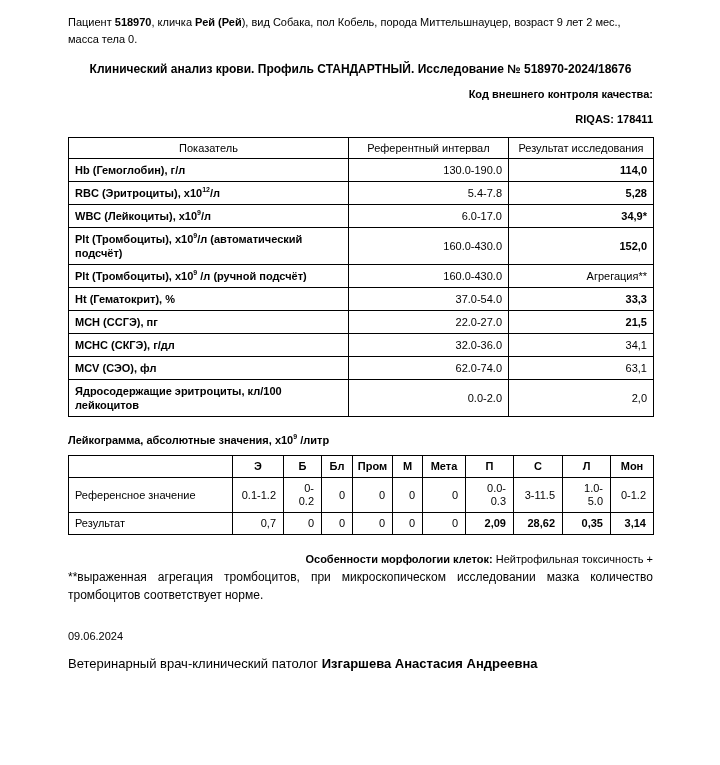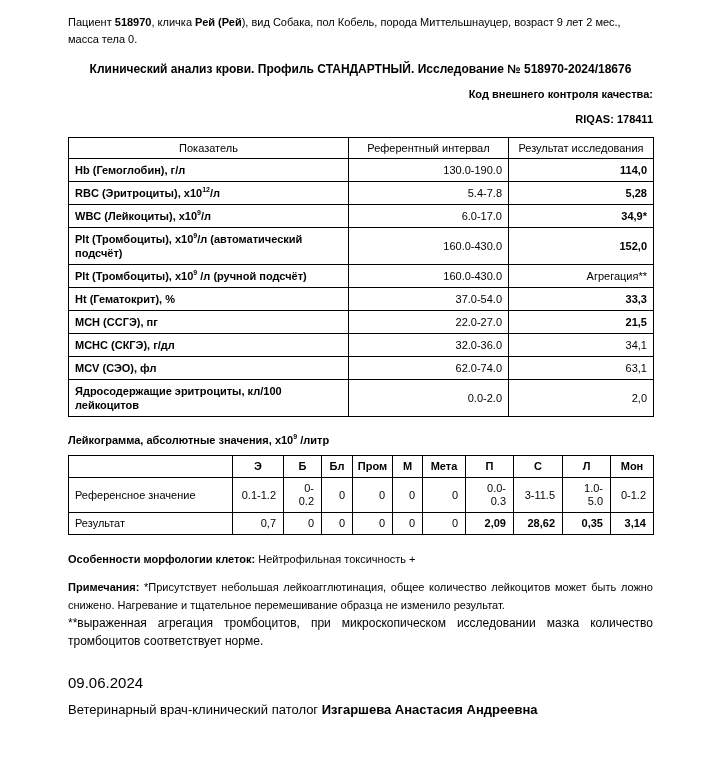--- a/index.html
+++ b/index.html
@@ -42,24 +42,24 @@
 
   .leuko-table { margin-top: 8px; }
   .leuko-table th {
     font-weight: bold; text-align: center;
     padding: 4px 3px; line-height: 13px; height: 22px;
   }
   .leuko-table td { padding: 4px 6px; line-height: 13px; height: 22px; }
   .leuko-table td.rowlabel { text-align: left; font-weight: normal; }
   .leuko-table td.num { text-align: right; padding-right: 7px; }
 
-  .morph { font-size: 11px; margin: 16px 0 0 0; line-height: 17px; }
+  .morph { font-size: 11px; margin: 16px 0 0 0; line-height: 17px; text-align: right; }
   .notes { font-size: 11px; margin: 10px 0 0 0; line-height: 18px; text-align: justify; }
   .notes2 { font-size: 12px; margin: 0; line-height: 18px; text-align: justify; }
-  .date { font-size: 15px; margin: 25px 0 0 0; line-height: 15px; }
+  .date { font-size: 11px; margin: 25px 0 0 0; line-height: 15px; }
   .doctor { font-size: 13px; margin: 12px 0 0 0; line-height: 15px; }
 </style>
 </head>
 <body>
 
 <div class="page">
   <div class="content">
 
     <p class="patient"><span>Пациент </span><span class="b">518970</span><span>, кличка </span><span class="b">Рей (Рей</span><span>), вид Собака, пол Кобель, порода Миттельшнауцер, возраст 9 лет 2 мес., масса тела 0.</span></p>
 
@@ -191,21 +191,20 @@
             <td class="num b">2,09</td>
             <td class="num b">28,62</td>
             <td class="num b">0,35</td>
             <td class="num b">3,14</td>
           </tr>
         </tbody>
     </table>
 
     <p class="morph"><span class="b">Особенности морфологии клеток:</span><span> Нейтрофильная токсичность +</span></p>
 
-    <p class="notes"><span class="b">Примечания:</span><span> *Присутствует небольшая лейкоагглютинация, общее количество лейкоцитов может быть ложно снижено. Нагревание и тщательное перемешивание образца не изменило результат.</span></p>
     <p class="notes2"><span>**выраженная агрегация тромбоцитов, при микроскопическом исследовании мазка количество тромбоцитов соответствует норме.</span></p>
 
     <p class="date">09.06.2024</p>
 
     <p class="doctor"><span>Ветеринарный врач-клинический патолог </span><span class="b">Изгаршева Анастасия Андреевна</span></p>
 
   </div>
 </div>
 
 </body></html>

